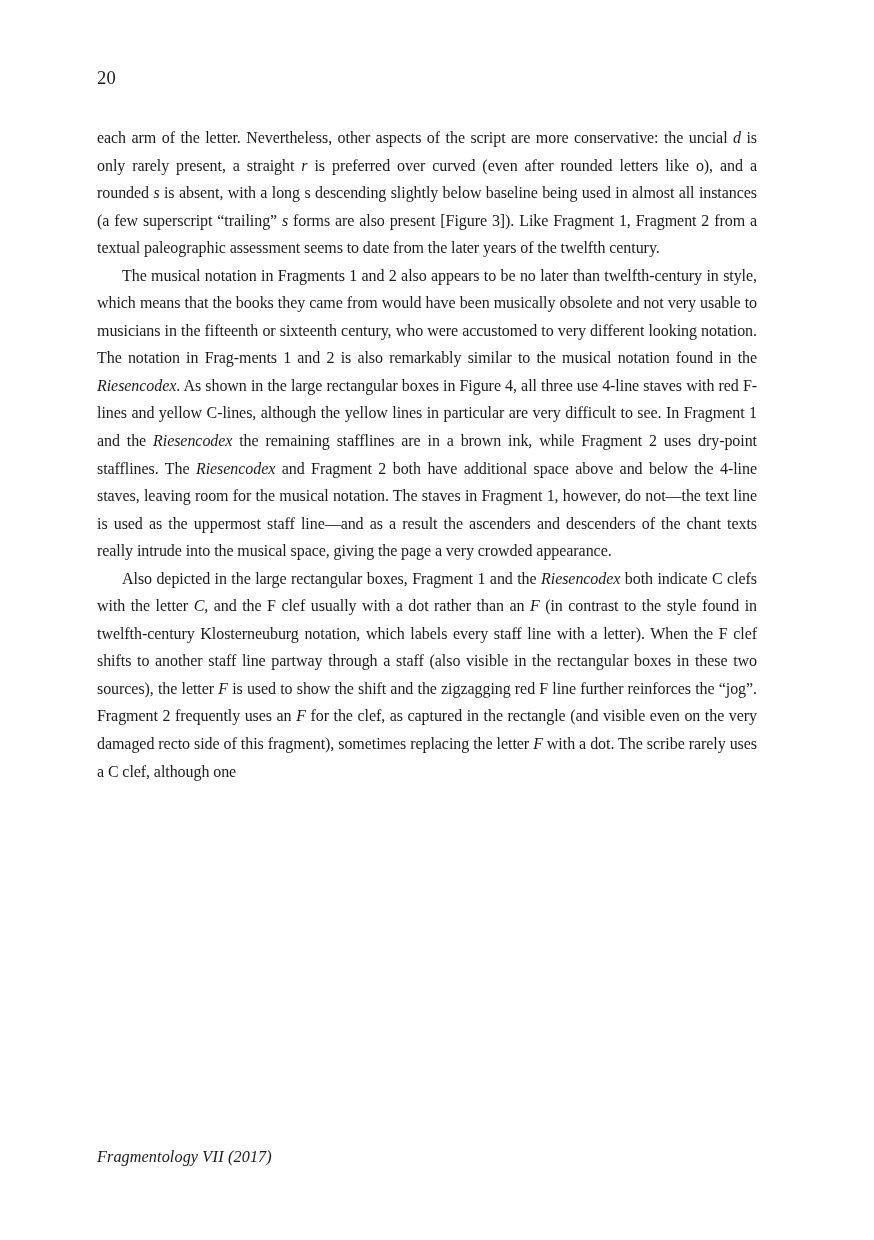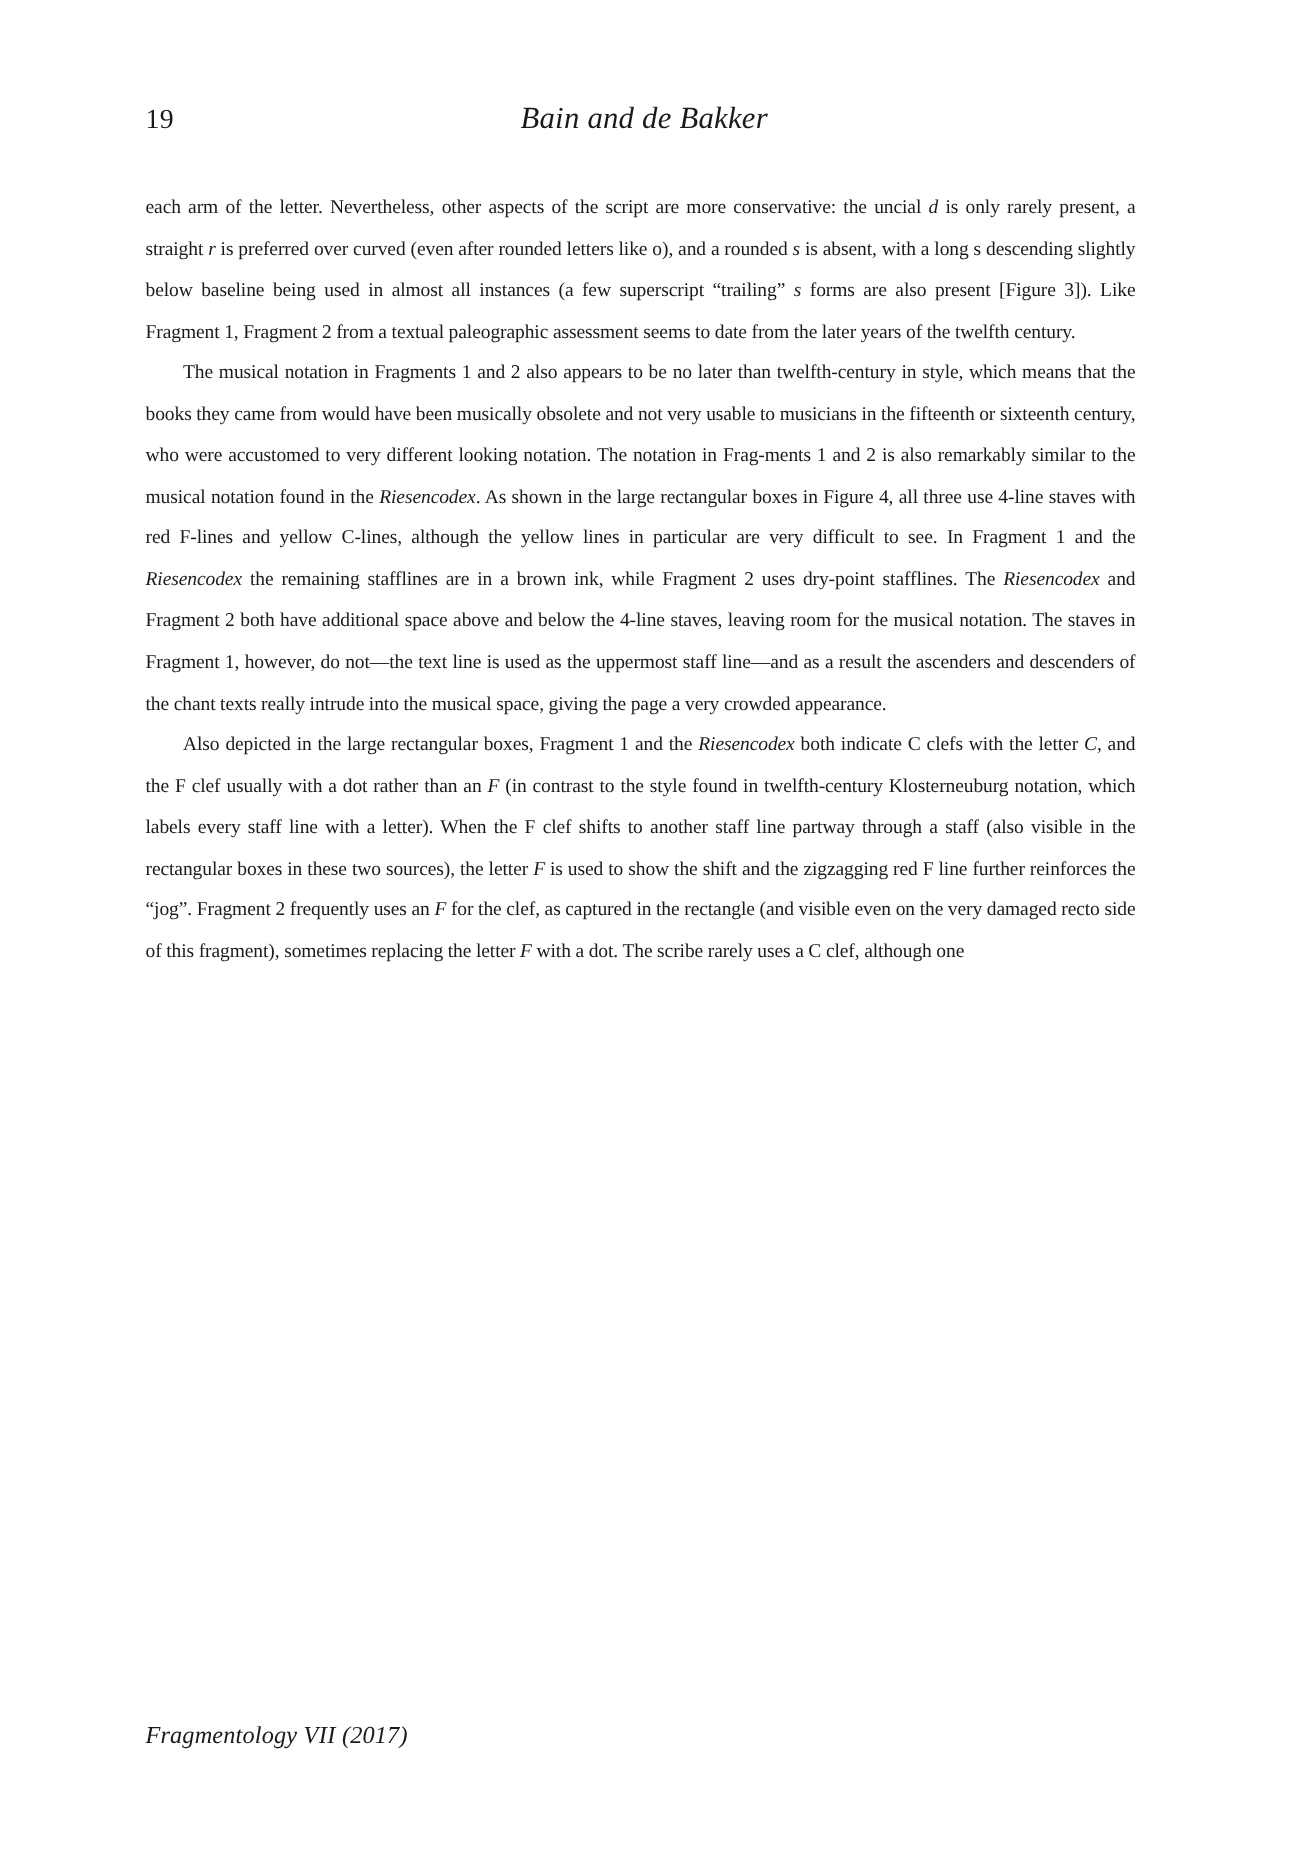--- a/index.html
+++ b/index.html
@@ -57,21 +57,21 @@
     position: absolute;
     left: 97px;
     top: 124px;
     width: 660px;
   }
 
   p.para {
     margin: 0;
     text-align: justify;
     text-justify: inter-word;
-    font-size: 13px;
+    font-size: 16px;
     line-height: 27.55px;
     letter-spacing: -0.06px;
     word-spacing: -0.1px;
     hyphens: manual;
     -webkit-hyphens: manual;
   }
   p.para + p.para {
     text-indent: 25px;
   }
   p.para i, p.para em {
@@ -99,22 +99,21 @@
     font-style: italic;
     letter-spacing: 0.3px;
   }
 </style>
 </head>
 <body>
 
 <div class="page">
 
   <div class="running-head">
-    <span class="folio">19</span>
-    <span class="head-title">Bain and de Bakker</span>
+    <span class="folio">20</span>
   </div>
 
   <div class="textblock">
     <p class="para">each arm of the letter. Nevertheless, other aspects of the script are more conservative: the uncial <i>d</i> is only rarely present, a straight <i>r</i> is preferred over curved (even after rounded letters like o), and a rounded <i>s</i> is absent, with a long s descending slightly below baseline being used in almost all instances (a few superscript “trailing” <i>s</i> forms are also present [Figure 3]).  Like Fragment 1, Fragment 2 from a textual paleographic assessment seems to date from the later years of the twelfth century.</p>
     <p class="para">The musical notation in Fragments 1 and 2 also appears to be no later than twelfth-century in style, which means that the books they came from would have been musically obsolete and not very usable to musicians in the fifteenth or sixteenth century, who were accustomed to very different looking notation. The notation in Frag-ments 1 and 2 is also remarkably similar to the musical notation found in the <i>Riesencodex</i>. As shown in the large rectangular boxes in Figure 4, all three use 4-line staves with red F-lines and yellow C-lines, although the yellow lines in particular are very difficult to see. In Fragment 1 and the <i>Riesencodex</i> the remaining stafflines are in a brown ink, while Fragment 2 uses dry-point stafflines. The <i>Riesencodex</i> and Fragment 2 both have additional space above and below the 4-line staves, leaving room for the musical notation. The staves in Fragment 1, however, do not—the text line is used as the uppermost staff line—and as a result the ascenders and descenders of the chant texts really intrude into the musical space, giving the page a very crowded appearance.</p>
     <p class="para">Also depicted in the large rectangular boxes, Fragment 1 and the <i>Riesencodex</i> both indicate C clefs with the letter <i>C</i>, and the F clef usually with a dot rather than an <i>F</i> (in contrast to the style found in twelfth-century Klosterneuburg notation, which labels every staff line with a letter). When the F clef shifts to another staff line partway through a staff (also visible in the rectangular boxes in these two sources), the letter <i>F</i> is used to show the shift and the zigzagging red F line further reinforces the “jog”. Fragment 2 frequently uses an <i>F</i> for the clef, as captured in the rectangle (and visible even on the very damaged recto side of this fragment), sometimes replacing the letter <i>F</i> with a dot. The scribe rarely uses a C clef, although one</p>
   </div>
 
   <div class="footer">
     <span>Fragmentology</span><span> </span><span class="roman">VII</span><span> </span><span>(2017)</span>

